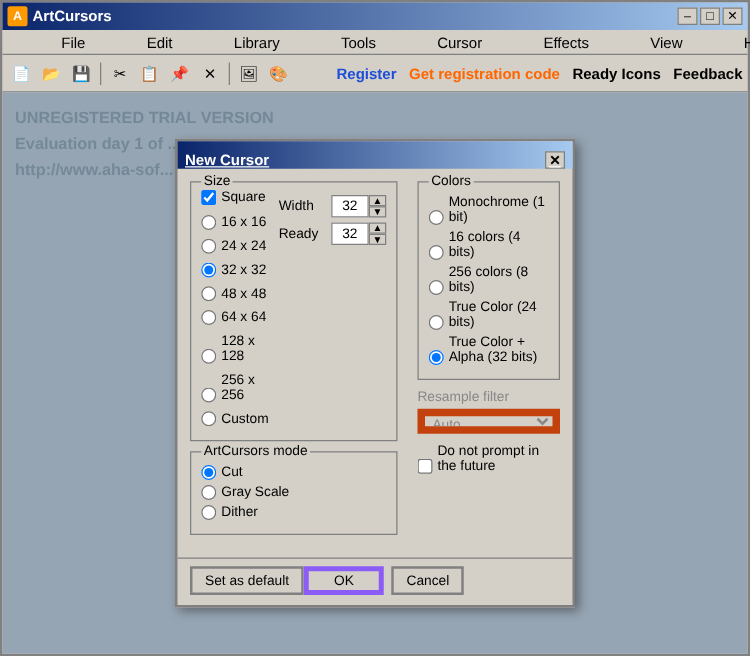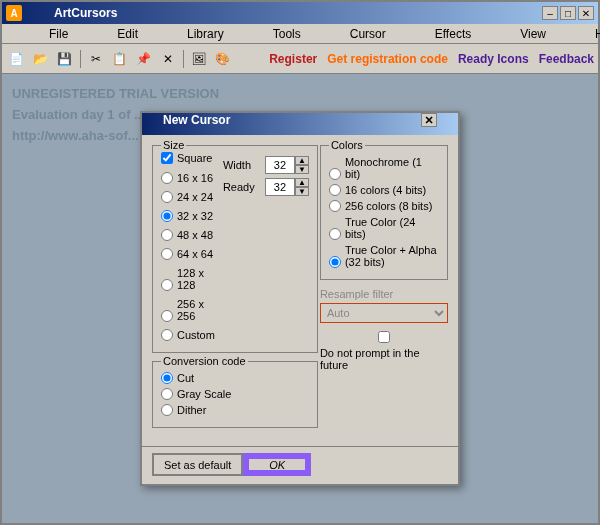--- a/index.html
+++ b/index.html
@@ -47,21 +47,20 @@
       display: flex;
       align-items: center;
       justify-content: center;
       color: white;
       font-weight: bold;
     }
     .title-text {
       font-size: 12px;
       font-weight: bold;
       color: white;
-      margin-left: 28px;
     }
     .title-buttons {
       display: flex;
       gap: 2px;
     }
     .title-btn {
       width: 16px;
       height: 14px;
       background: #d4d0c8;
       border: 1px solid #808080;
@@ -125,21 +124,21 @@
       align-items: center;
       gap: 10px;
     }
     .toolbar-link {
       font-size: 12px;
       color: #ff0000;
       cursor: pointer;
       font-weight: bold;
     }
     .toolbar-link.blue {
-      color: #4c1d95;
+      color: #000000;
     }
 
     
     .content-area {
       flex: 1;
       background: #a8b8c8;
       position: relative;
       overflow: hidden;
     }
 
@@ -170,23 +169,24 @@
       box-shadow: 3px 3px 8px rgba(0,0,0,0.4);
       width: 320px;
       position: relative;
     }
 
     .dialog-title-bar {
       background: linear-gradient(to right, #0a246a, #a6caf0);
       color: white;
       height: 22px;
       display: flex;
-      align-items: flex-start;
+      align-items: flex-end;
       justify-content: space-between;
-      padding: 0 21px;
+      padding: 0 6px;
+      text-decoration: underline;
     }
     .dialog-title-text {
       font-size: 12px;
       font-weight: bold;
       color: white;
     }
     .dialog-close-btn {
       width: 16px;
       height: 14px;
       background: #d4d0c8;
@@ -196,21 +196,21 @@
       justify-content: center;
       cursor: pointer;
       font-size: 11px;
       font-weight: bold;
       color: #000;
     }
 
     .dialog-body {
       padding: 10px;
       display: flex;
-      gap: 2px;
+      gap: 16px;
     }
 
     
     .left-panel {
       flex: 1;
     }
 
     
     .group-box {
       border: 1px solid #808080;
@@ -319,31 +319,30 @@
     .filter-label {
       font-size: 11px;
       color: #888;
       margin-bottom: 3px;
     }
     .filter-select {
       width: 100%;
       height: 20px;
       font-size: 11px;
       background: #d4d0c8;
-      border: 1px solid #c2410c;
+      border: 6px solid #c2410c;
       color: #888;
       padding: 0 2px;
     }
 
     .do-not-prompt {
       display: flex;
-      align-items: center;
+      align-items: flex-end;
       gap: 4px;
       margin-top: 8px;
-      flex-direction: column;
     }
     .do-not-prompt input[type="checkbox"] {
       width: 12px;
       height: 12px;
     }
 
     
     .dialog-footer {
       display: flex;
       align-items: center;
@@ -355,25 +354,24 @@
       padding: 0 10px;
       background: #d4d0c8;
       border: 2px solid #808080;
       font-size: 11px;
       cursor: pointer;
     }
     .btn-ok {
       height: 23px;
       padding: 0 20px;
       background: #d4d0c8;
-      border: 6px solid #8b5cf6;
+      border: 4px solid #8b5cf6;
       font-size: 11px;
       cursor: pointer;
       color: #000;
-      font-style: italic;
     }
     .btn-cancel {
       height: 23px;
       padding: 0 10px;
       background: #d4d0c8;
       border: 2px solid #808080;
       font-size: 11px;
       cursor: pointer;
     }
     .btn-group {
@@ -415,21 +413,21 @@
     <div class="toolbar-btn">💾</div>
     <div class="toolbar-sep"></div>
     <div class="toolbar-btn">✂</div>
     <div class="toolbar-btn">📋</div>
     <div class="toolbar-btn">📌</div>
     <div class="toolbar-btn">✕</div>
     <div class="toolbar-sep"></div>
     <div class="toolbar-btn">🖼</div>
     <div class="toolbar-btn">🎨</div>
     <div class="toolbar-right">
-      <span class="toolbar-link" style="color:#b91c1c">Register</span>
+      <span class="toolbar-link" style="color:#1d4ed8">Register</span>
       <span class="toolbar-link" style="color:#ff6600">Get registration code</span>
       <span class="toolbar-link blue">Ready Icons</span>
       <span class="toolbar-link blue">Feedback</span>
     </div>
   </div>
 
   <div class="content-area">
     <div class="watermark">
       <div>UNREGISTERED TRIAL VERSION</div>
       <div>Evaluation day 1 of ...</div>
@@ -510,21 +508,21 @@
                         <div class="spin-btn">▲</div>
                         <div class="spin-btn">▼</div>
                       </div>
                     </div>
                   </div>
                 </div>
               </div>
             </div>
 
             <div class="group-box">
-              <span class="group-label">Conversion code</span>
+              <span class="group-label">ArtCursors mode</span>
               <div class="radio-row">
                 <input type="radio" name="conv" id="cut" checked="" style="">
                 <label for="cut" class="radio-label">Cut</label>
               </div>
               <div class="radio-row">
                 <input type="radio" name="conv" id="grayscale" style="">
                 <label for="grayscale" class="radio-label">Gray Scale</label>
               </div>
               <div class="radio-row">
                 <input type="radio" name="conv" id="dither" style="">
@@ -572,19 +570,20 @@
               <label for="noprompt" class="radio-label">Do not prompt in the future</label>
             </div>
 
           </div>
         </div>
 
         <div class="dialog-footer">
           <button class="btn-default">Set as default</button>
           <div class="btn-group">
             <button class="btn-ok">OK</button>
+            <button class="btn-cancel">Cancel</button>
           </div>
         </div>
 
       </div>
     </div>
   </div>
 </div>
 
 </body></html>

